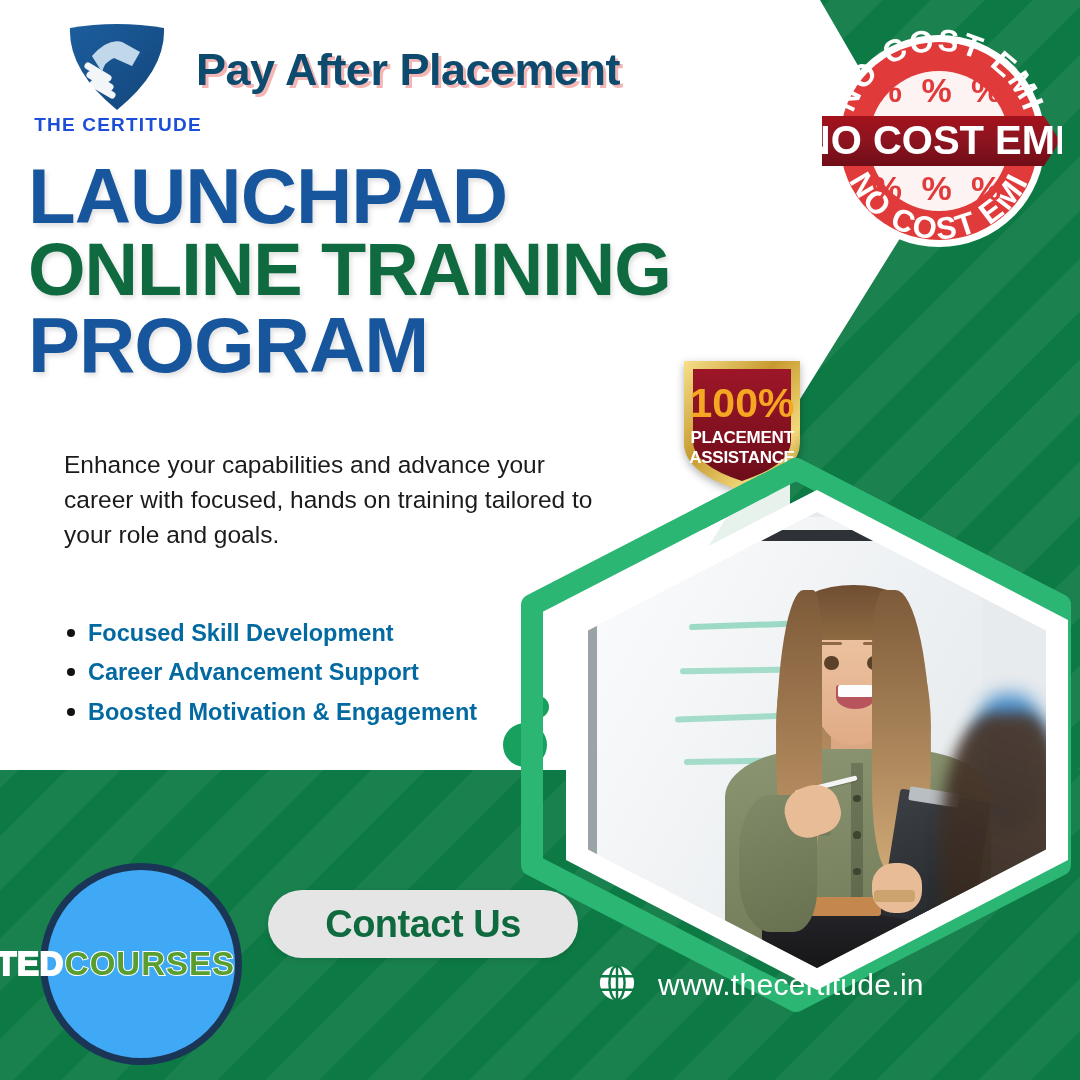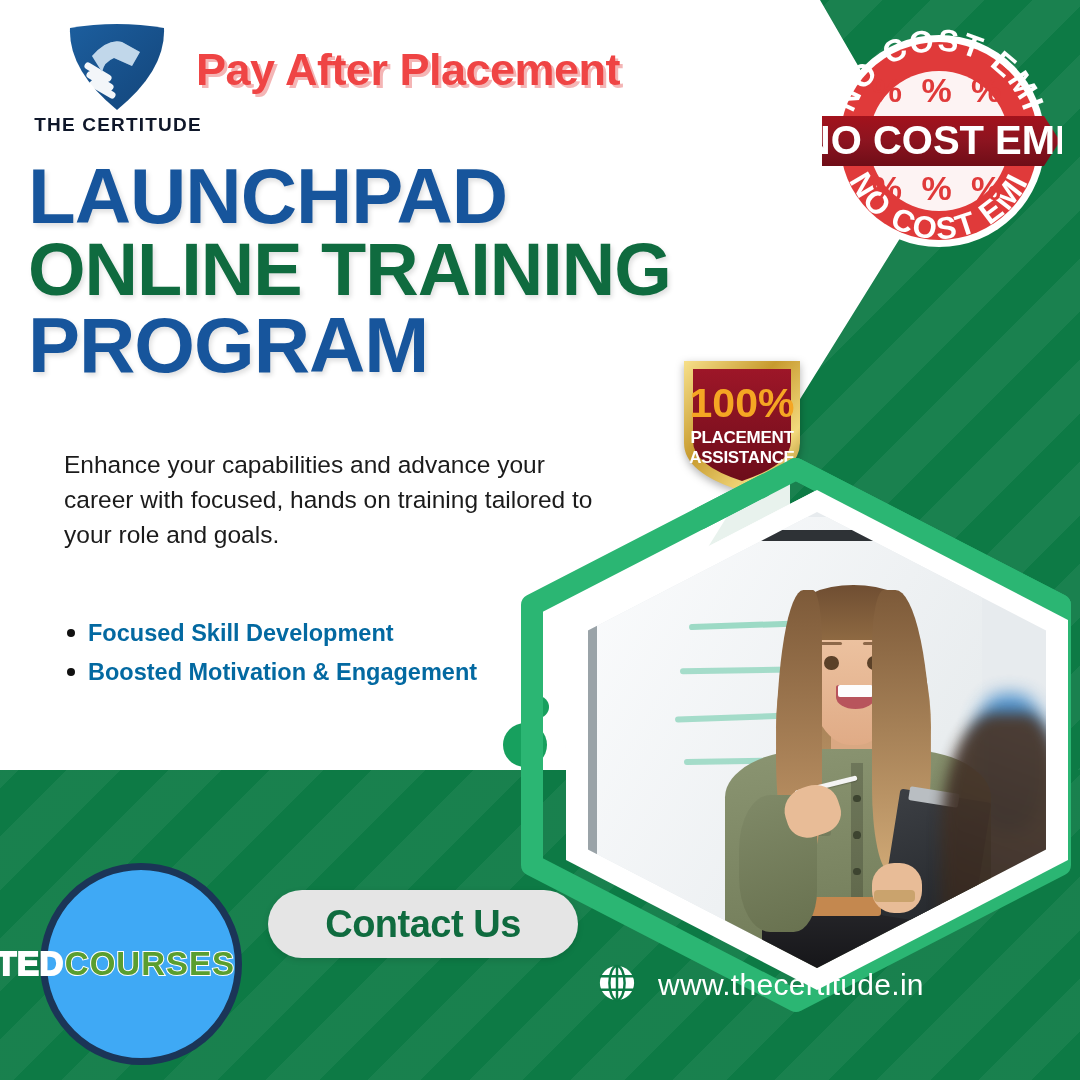--- a/index.html
+++ b/index.html
@@ -55,29 +55,29 @@
   }
 
   
   .logo{
     position:absolute;left:28px;top:22px;width:180px;height:120px;
   }
   .logo-mark{position:absolute;left:34px;top:0;width:110px;height:90px;}
   .logo-text{
     position:absolute;left:0;top:92px;width:180px;
     text-align:center;
-    color:#0f172a;
+    color:#1d4ed8;
     font-size:19px;font-weight:bold;letter-spacing:1.2px;
   }
 
   
   .pay-after{
     position:absolute;left:196px;top:44px;
     font-size:45px;font-weight:bold;
-    color:#ef4444;
+    color:#0c4a6e;
     letter-spacing:-0.5px;
     text-shadow:3px 3px 0 rgba(230,90,90,0.45);
   }
 
   
   .headline{position:absolute;left:28px;top:158px;width:800px;}
   .hl{
     font-size:78px;font-weight:bold;line-height:.98;
     letter-spacing:-1px;margin:0;
     font-stretch:condensed;
@@ -368,20 +368,21 @@
   <div class="headline">
     <div class="hl hl-1">LAUNCHPAD</div>
     <div class="hl hl-2">ONLINE  TRAINING</div>
     <div class="hl hl-3">PROGRAM</div>
   </div>
 
   <div class="lead">Enhance your capabilities and advance your career with focused, hands on training tailored to your role and goals.</div>
 
   <ul class="benefits-list">
     <li>Focused Skill Development</li>
+    <li>Career Advancement Support</li>
     <li>Boosted Motivation &amp; Engagement</li>
   </ul>
 
   <div class="emi">
     <svg viewBox="0 0 246 232" width="246" height="232">
       <defs>
         <path id="arcTop" d="M33 123 A90 90 0 0 1 213 123"></path>
         <path id="arcBot" d="M25 123 A98 98 0 0 0 221 123"></path>
         <linearGradient id="bannerG" x1="0" y1="0" x2="0" y2="1">
           <stop offset="0" stop-color="#a3121c"></stop>

